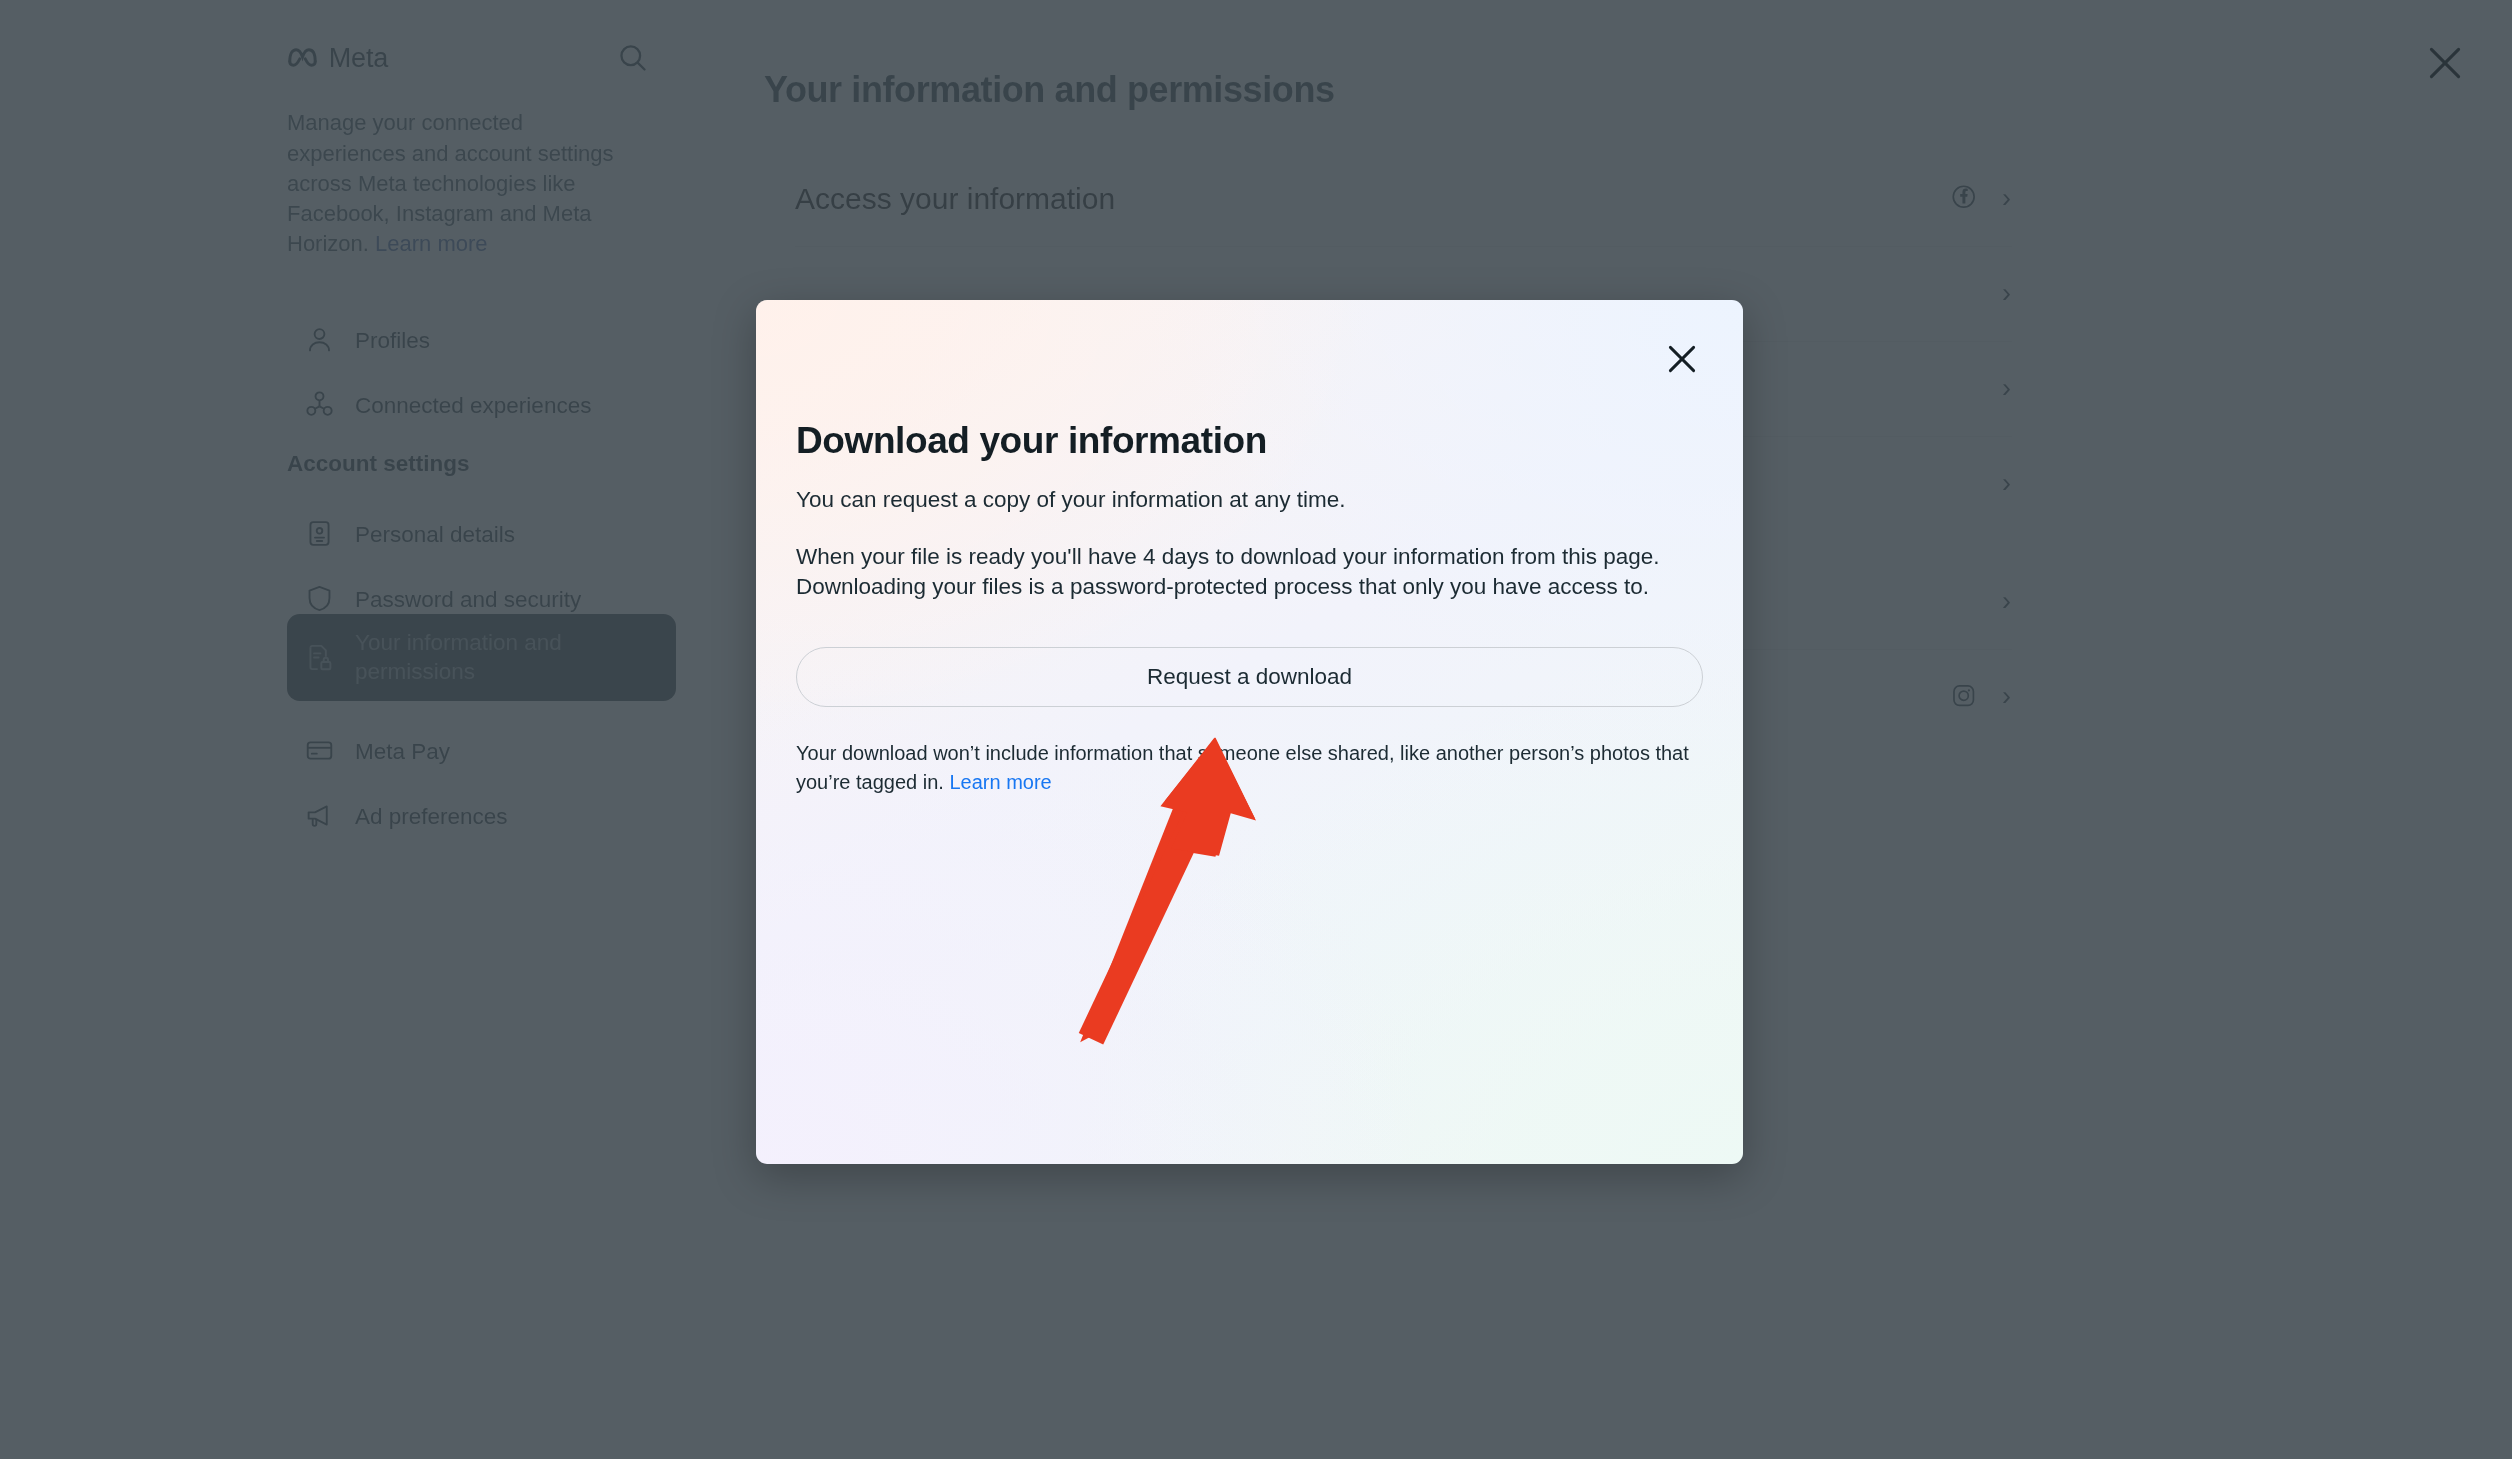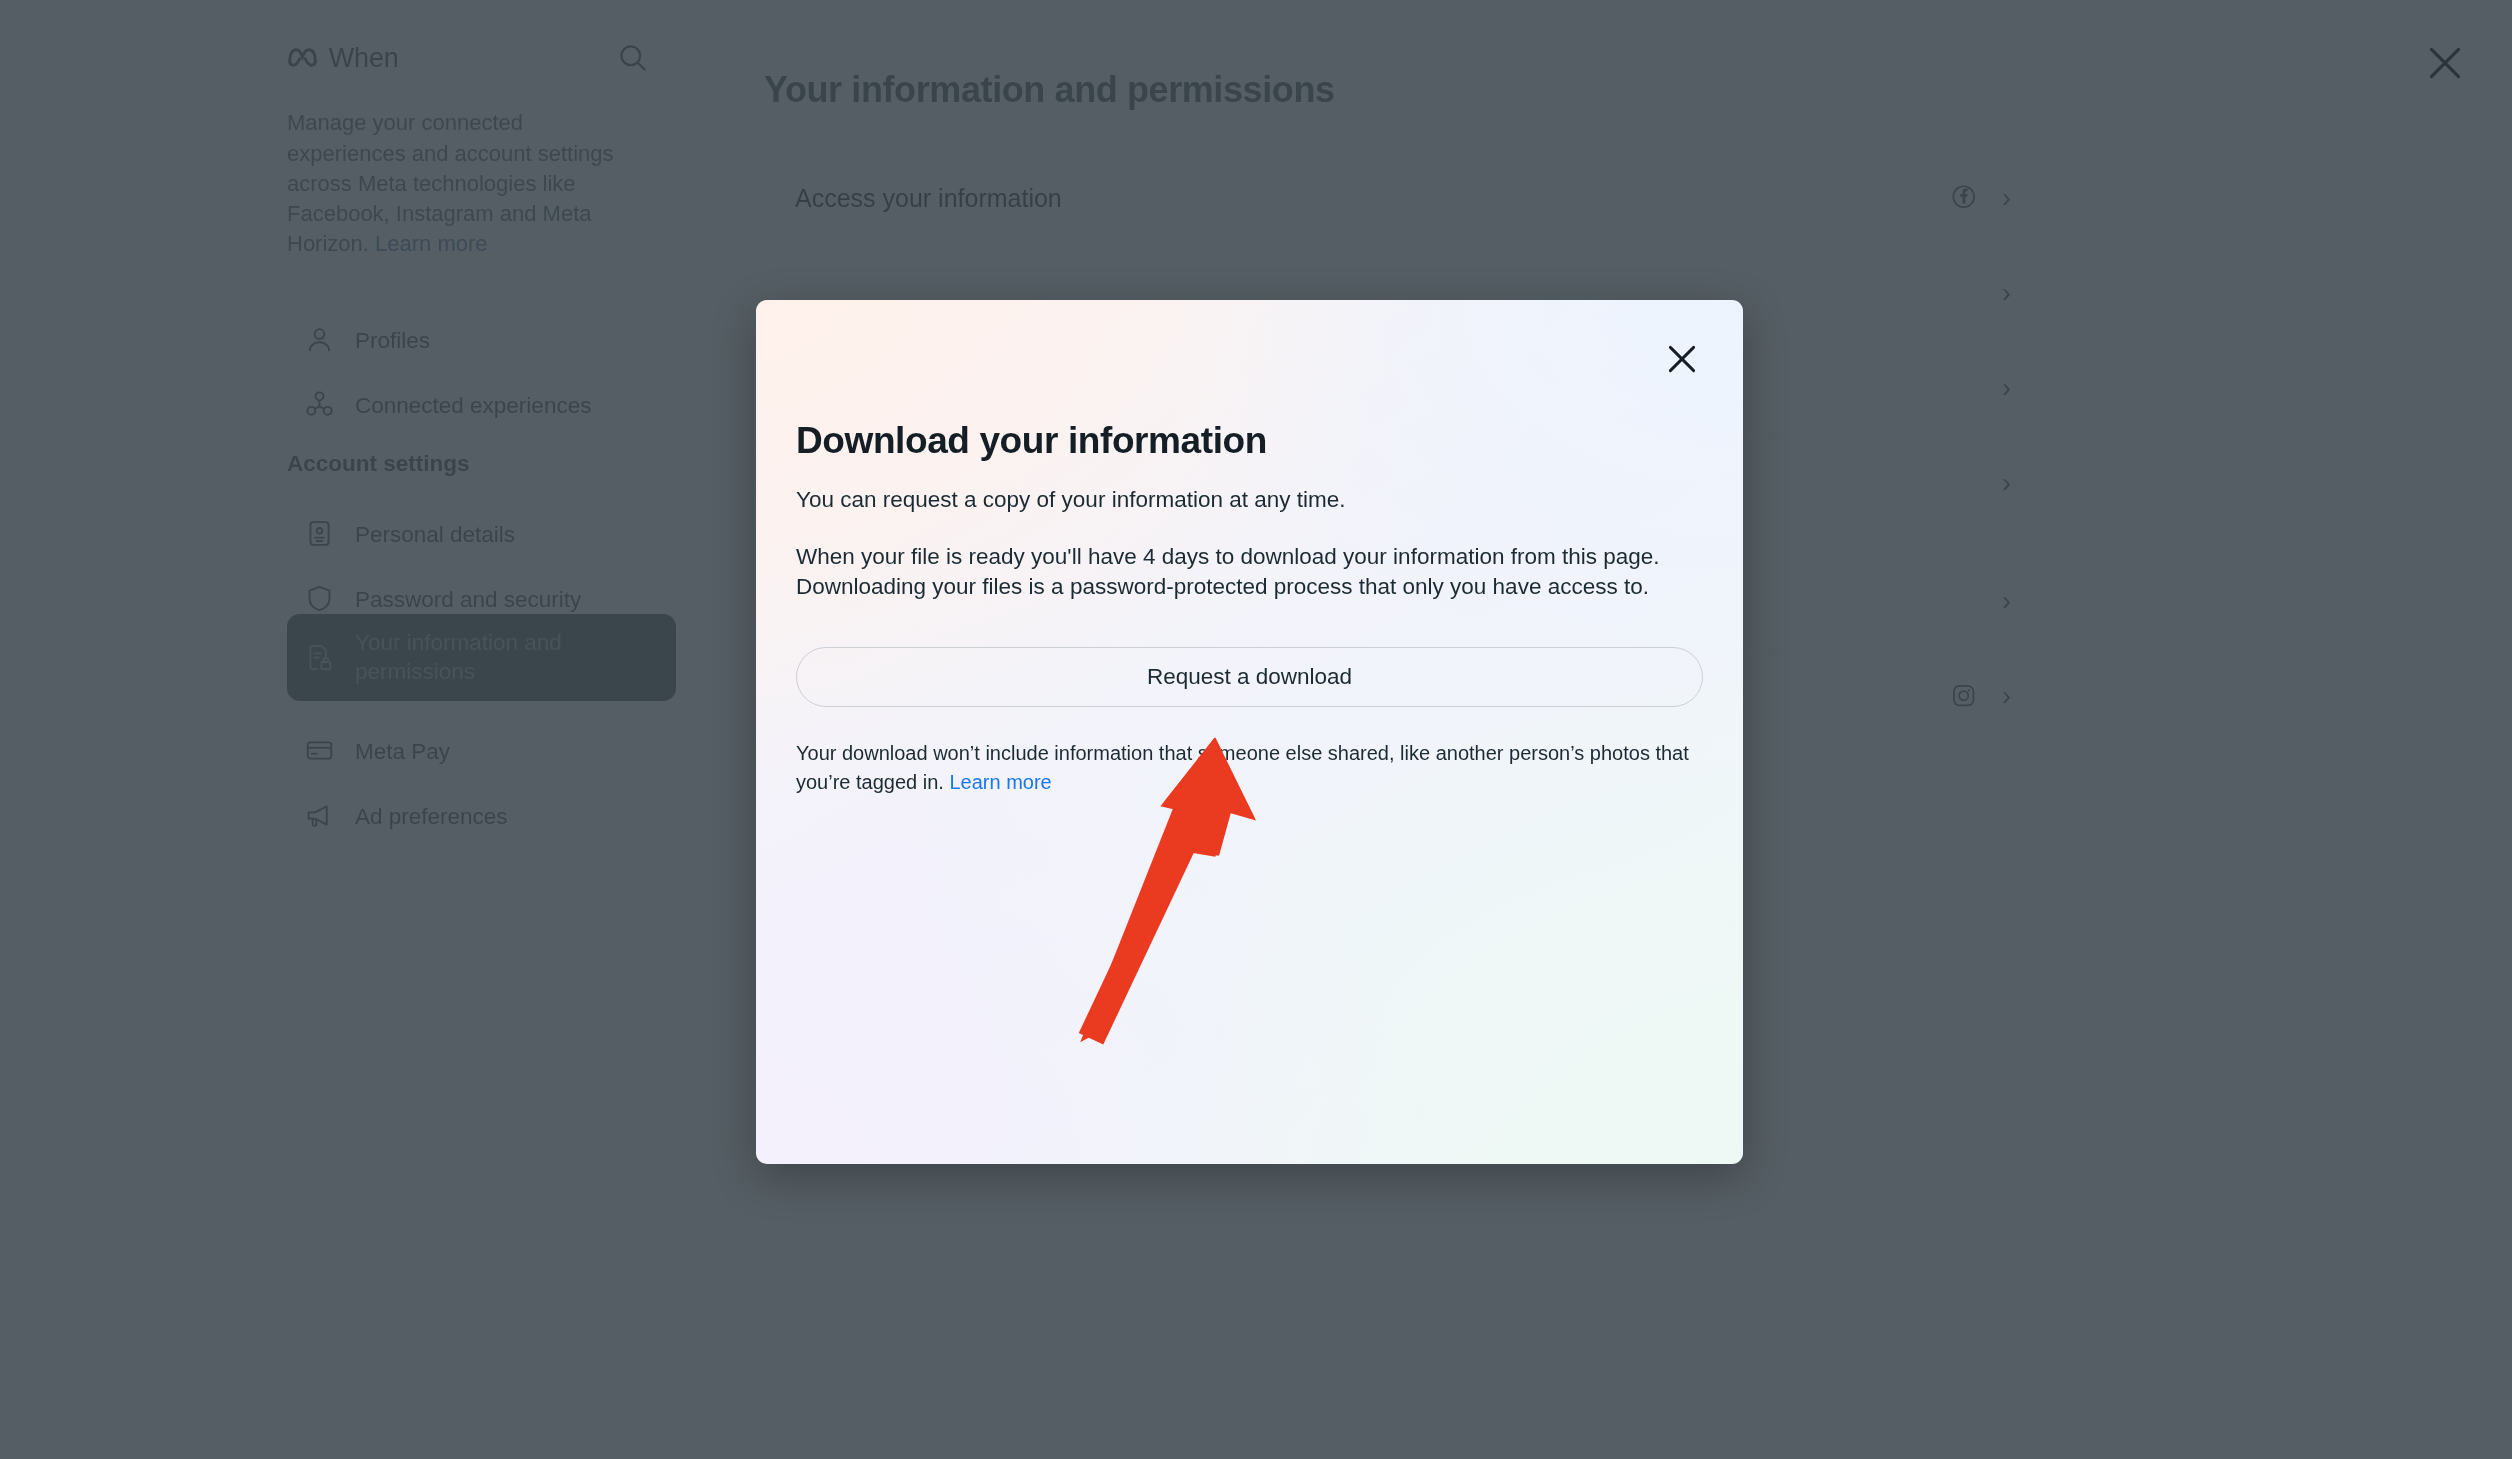--- a/index.html
+++ b/index.html
@@ -147,21 +147,21 @@
   }
   .row + .row::before {
     content: "";
     position: absolute;
     left: 31px; right: 31px; top: 0;
     height: 0.9px;
     background: rgba(28,43,51,0.10);
   }
   .row-label {
     flex: 1 1 auto;
-    font-size: 25px;
+    font-size: 30px;
     color: #000000;
   }
   .row-right {
     display: flex;
     align-items: center;
     gap: 27px;
   }
   .chev {
     font-size: 27px;
     color: #1c2b33;
@@ -284,21 +284,21 @@
 
       <div class="brand-row">
         <div class="brand">
           <span class="brand-mark">
             <svg width="31" height="20" viewBox="0 0 34 22">
               <path d="M3 16 C3 7 6 3 10 3 C14 3 16 8 17 11 C18 8 20 3 24 3 C28 3 31 7 31 16" fill="none" stroke="#1c2b33" stroke-width="3.2" stroke-linecap="round"></path>
               <path d="M3 16 C3 19 5 20 7 20 C10 20 12 17 14 13" fill="none" stroke="#1c2b33" stroke-width="3.2" stroke-linecap="round"></path>
               <path d="M31 16 C31 19 29 20 27 20 C24 20 22 17 20 13" fill="none" stroke="#1c2b33" stroke-width="3.2" stroke-linecap="round"></path>
             </svg>
           </span>
-          <span class="brand-name">When</span>
+          <span class="brand-name">Meta</span>
         </div>
         <div class="search-btn">
           <svg width="32" height="32" viewBox="0 0 36 36">
             <circle cx="15.5" cy="15.5" r="10.5" fill="none" stroke="#1c2b33" stroke-width="2.6"></circle>
             <line x1="23.2" y1="23.2" x2="31" y2="31" stroke="#1c2b33" stroke-width="2.6" stroke-linecap="round"></line>
           </svg>
         </div>
       </div>
 
 

